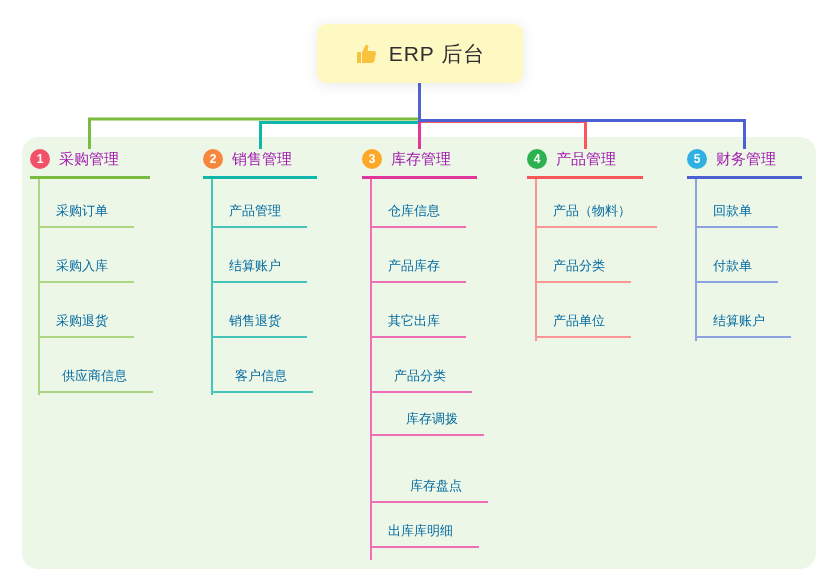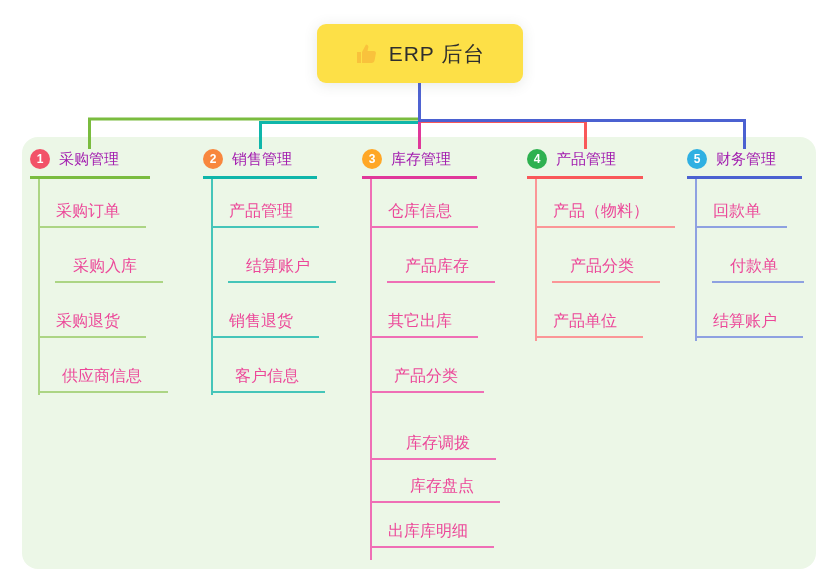--- a/index.html
+++ b/index.html
@@ -9,21 +9,21 @@
     font-family:"Liberation Sans","DejaVu Sans",sans-serif;
   }
   
   .panel{
     position:absolute;left:22px;top:137px;width:794px;height:432px;
     background:#ecf7e7;border-radius:16px;z-index:0;
   }
   
   .root{
     position:absolute;left:317px;top:24px;width:206px;height:59px;
-    background:#fde047;border-radius:9px;
+    background:#fef9c3;border-radius:9px;
     box-shadow:0 2px 14px rgba(60,80,60,.13);
     display:flex;align-items:center;justify-content:center;gap:10px;
     z-index:3;
   }
   .root .rlabel{font-size:21px;font-weight:500;color:#2e2e2e;letter-spacing:1px;}
   .thumb{width:24px;height:24px;display:block;}
   
   .connectors{position:absolute;left:0;top:0;z-index:1;pointer-events:none;}
   
   .col{position:absolute;top:149px;z-index:2;}
@@ -43,24 +43,24 @@
   .blabel{font-size:15px;color:#a21caf;line-height:20px;white-space:nowrap;}
   .trunk{
     position:absolute;left:8px;top:30px;width:2px;background:var(--light);
   }
   .col1 .trunk,.col2 .trunk{height:216px;}
   .col3 .trunk{height:381px;}
   .col4 .trunk,.col5 .trunk{height:162px;}
   .item{
     position:absolute;left:8px;
     padding:0 26px 6px 18px;border-bottom:2px solid var(--light);
-    font-size:16px;color:#ec4899;line-height:18px;white-space:nowrap;
+    font-size:13px;color:#0369a1;line-height:18px;white-space:nowrap;
   }
-  .r0{top:53px;} .r1{top:108px;margin-left:17px;} .r2{top:163px;} .r3{top:218px;padding-left:24px;}
-  .r4{top:285px;padding-left:36px;} .r5{top:328px;padding-left:40px;} .r6{top:373px;}
+  .r0{top:53px;} .r1{top:108px;} .r2{top:163px;} .r3{top:218px;padding-left:24px;}
+  .r4{top:261px;padding-left:36px;} .r5{top:328px;padding-left:40px;} .r6{top:373px;}
 </style>
 </head>
 <body>
 
 <div class="panel"></div>
 
 <svg class="connectors" width="839" height="160" viewBox="0 0 839 160">
   <path d="M419.5 121.5 H585.5 V149" fill="none" stroke-width="3" stroke="#f95859"></path>
   <path d="M419.5 120.5 H744.5 V149" fill="none" stroke-width="3" stroke="#4b61d1"></path>
   <path d="M419.5 119 H89.5 V149" fill="none" stroke-width="3" stroke="#7abc3f"></path>

